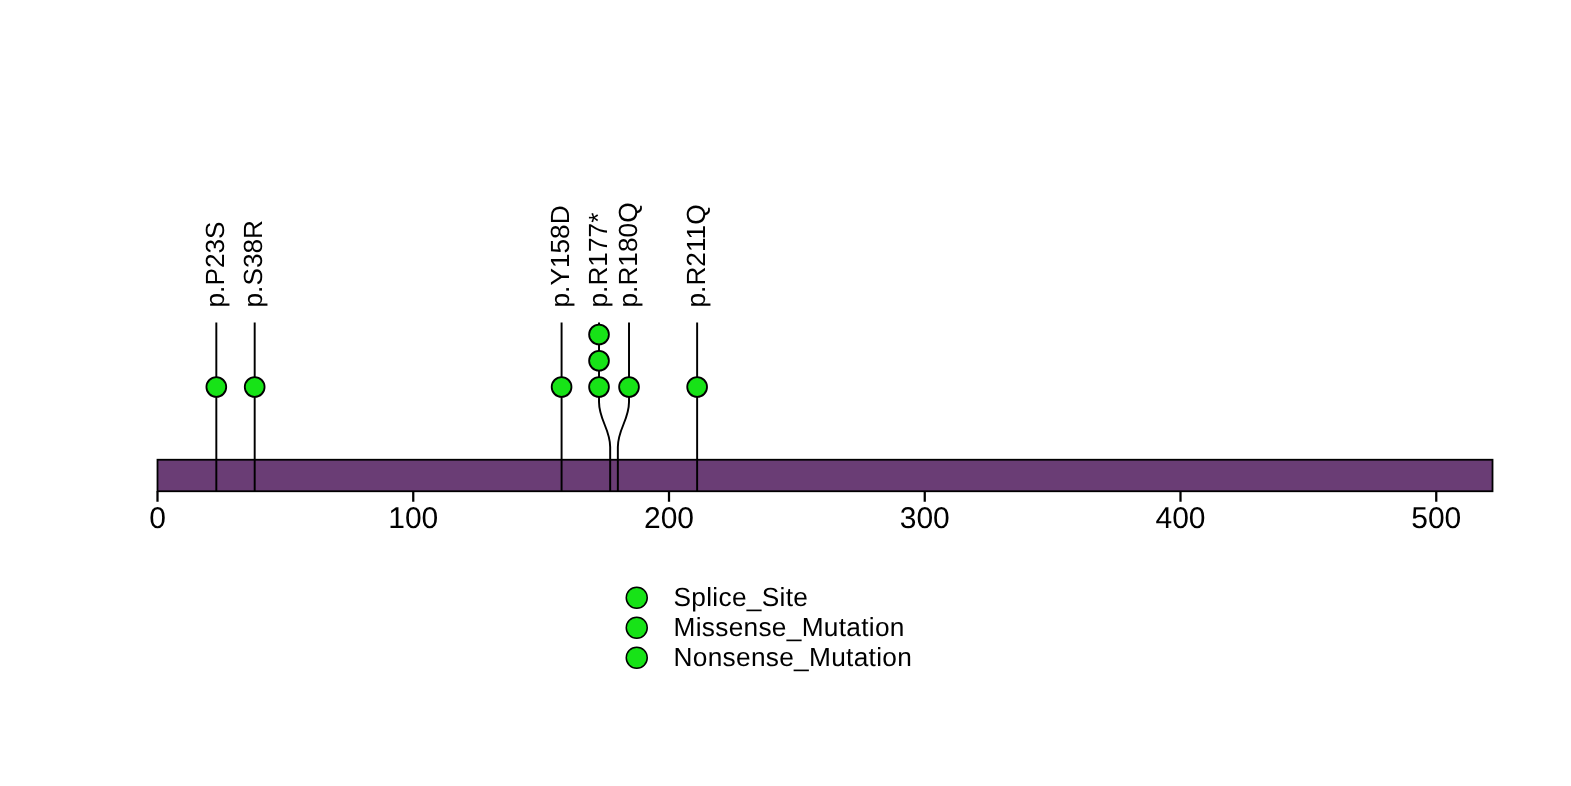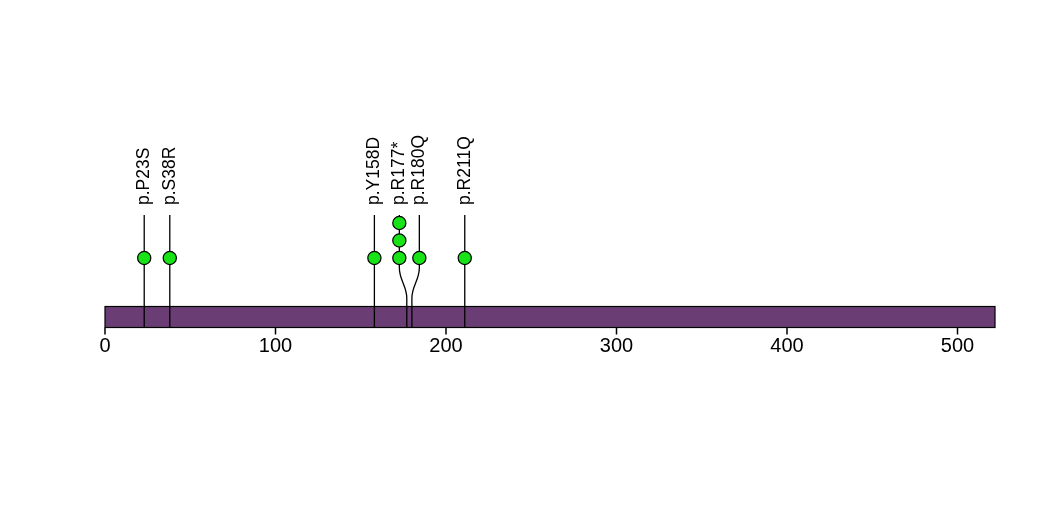--- a/index.html
+++ b/index.html
@@ -50,13 +50,27 @@
       <circle cx="399.34250000000003" cy="223" r="6.6" fill="#17e317" stroke="#000000" stroke-width="1.2"></circle>
       <text transform="translate(404.34250000000003 205) rotate(-90)" font-size="17.5">p.R177*</text>
       <path d="M 419.34250000000003 215 L 419.34250000000003 268 C 419.34250000000003 280 411.90000000000003 286 411.90000000000003 298 L 411.90000000000003 327.5" fill="none" stroke="#000000" stroke-width="1.3"></path>
       <circle cx="419.34250000000003" cy="258" r="6.6" fill="#17e317" stroke="#000000" stroke-width="1.2"></circle>
       <text transform="translate(424.34250000000003 205) rotate(-90)" font-size="17.5">p.R180Q</text>
       <path d="M 464.755 215 L 464.755 327.5" fill="none" stroke="#000000" stroke-width="1.3"></path>
       <circle cx="464.755" cy="258" r="6.6" fill="#17e317" stroke="#000000" stroke-width="1.2"></circle>
       <text transform="translate(469.755 205) rotate(-90)" font-size="17.5">p.R211Q</text>
     </svg>
 
+  <div class="legend">
+    <div class="legend-row">
+      <span class="dot" style="background: rgb(23, 227, 23);"></span>
+      <span class="legend-label">Splice_Site</span>
+    </div>
+    <div class="legend-row">
+      <span class="dot" style="background: rgb(23, 227, 23);"></span>
+      <span class="legend-label">Missense_Mutation</span>
+    </div>
+    <div class="legend-row">
+      <span class="dot" style="background: rgb(23, 227, 23);"></span>
+      <span class="legend-label">Nonsense_Mutation</span>
+    </div>
+  </div>
 </div>
 
 </body></html>

